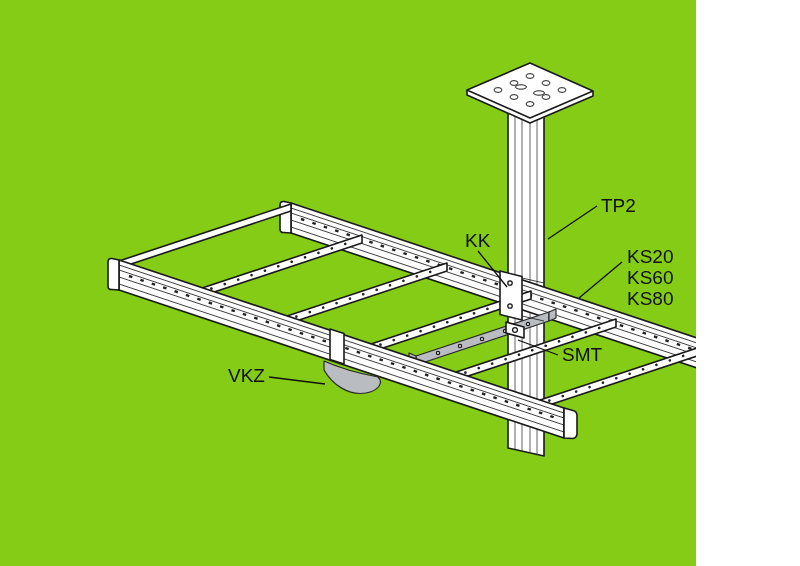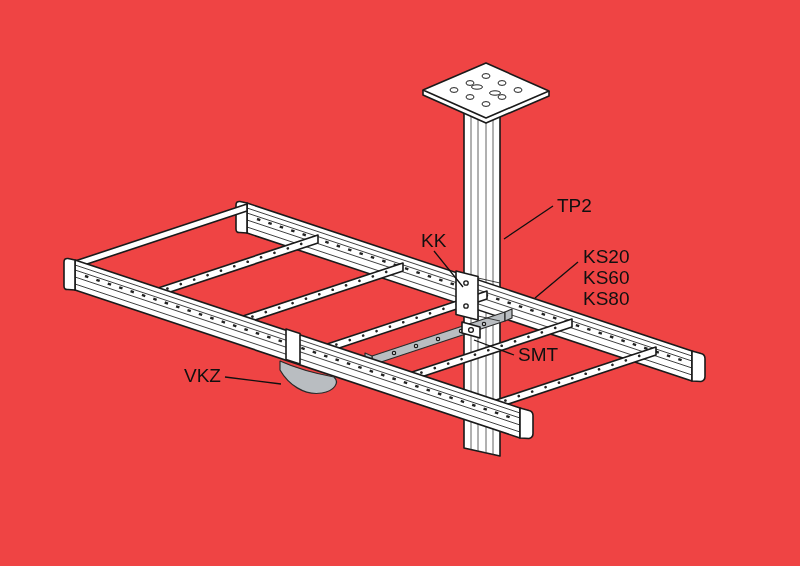--- a/index.html
+++ b/index.html
@@ -3,24 +3,25 @@
 <meta charset="utf-8">
 <style>
   html, body {
     margin: 0;
     padding: 0;
     background: #ffffff;
     font-family: "Liberation Sans", sans-serif;
   }
   .canvas {
     position: relative;
-    width: 800px;
+    width: 652px;
     height: 566px;
-    background: #ef4444;
+    background: #84cc16;
     overflow: hidden;
+    padding-left: 44px;
   }
   svg { display: block; }
   .outline  { fill: #ffffff; stroke: #1a1a1a; stroke-width: 1.6; stroke-linejoin: round; }
   .thin     { fill: none;    stroke: #2a2a2a; stroke-width: 0.9; }
   .groove   { fill: none;    stroke: #3a3a3a; stroke-width: 0.8; }
   .perf     { fill: none;    stroke: #222222; stroke-width: 2.4; stroke-dasharray: 3.5 8.5; }
   .dotrow   { fill: none;    stroke: #222222; stroke-width: 2.6; stroke-dasharray: 0.1 14; stroke-linecap: round; }
   .shade    { stroke: #2a2a2a; stroke-width: 1.2; stroke-linejoin: round; }
   .hole     { fill: #ffffff; stroke: #222222; stroke-width: 1; }
   .bolt     { fill: #ffffff; stroke: #1a1a1a; stroke-width: 1.3; }

